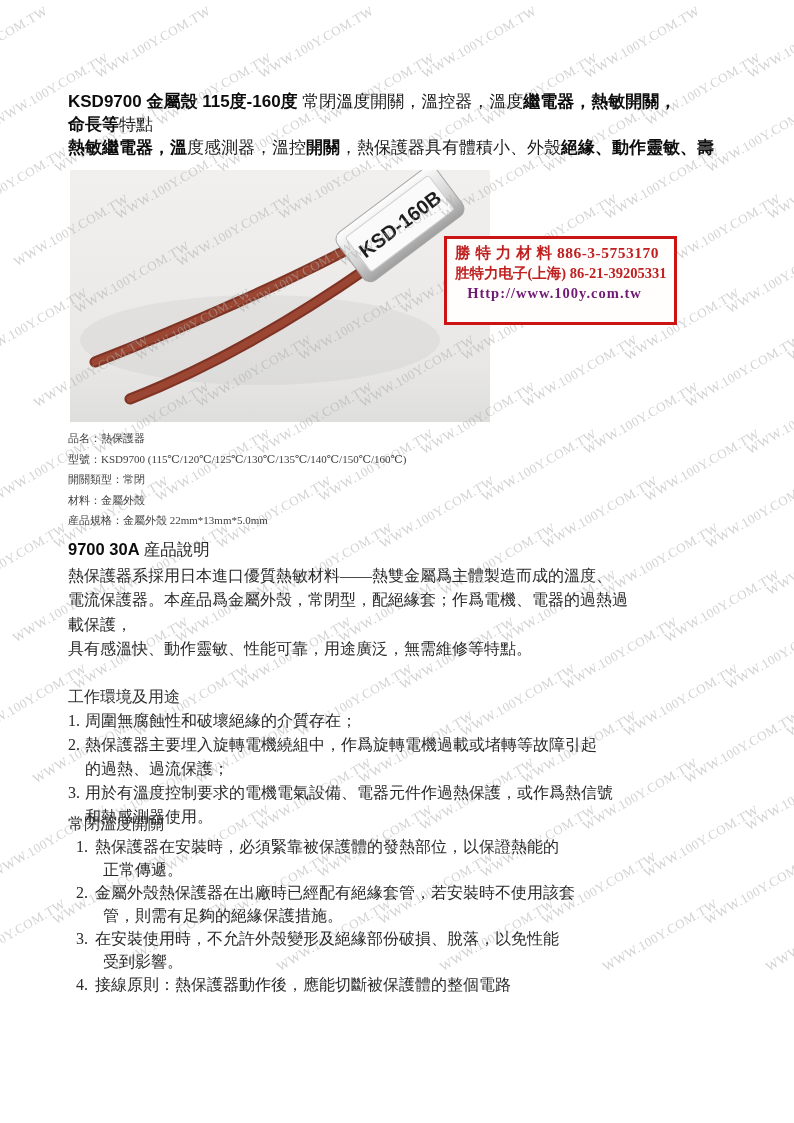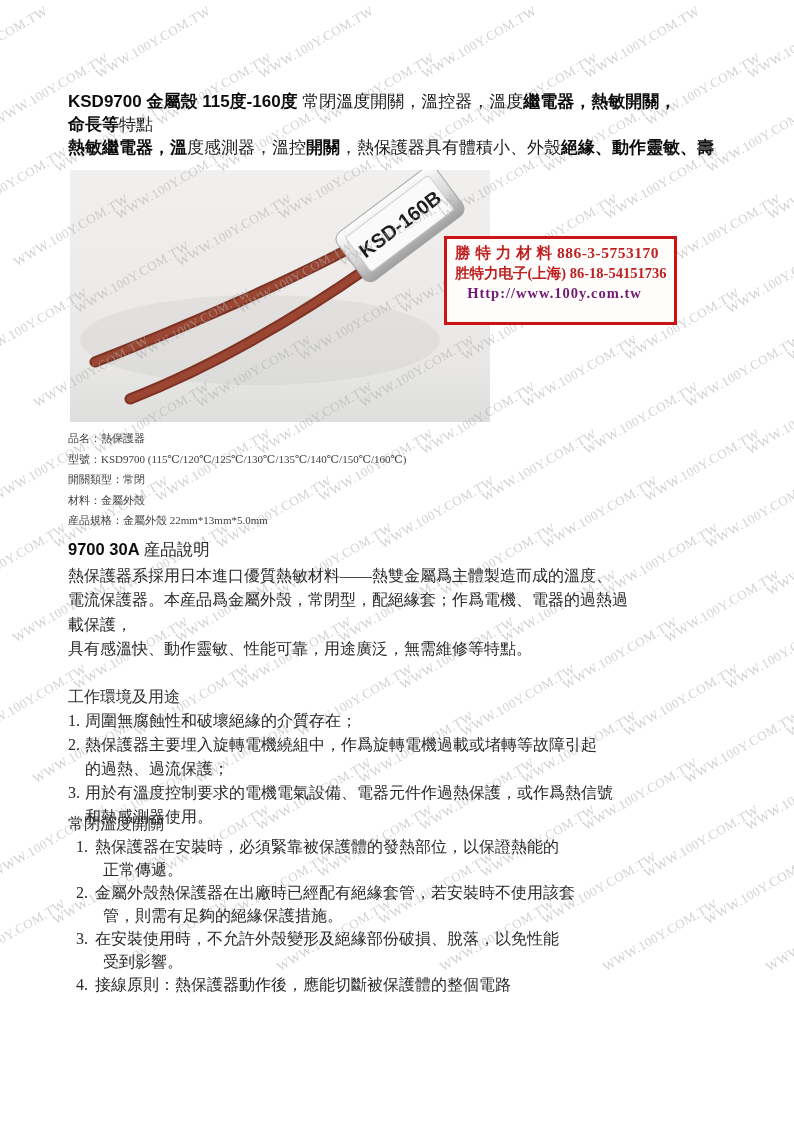--- a/index.html
+++ b/index.html
@@ -189,21 +189,21 @@
   </div>
 
   <div class="title">
       <div class="title-line"><span class="seg-b">KSD9700 金屬殼 115度-160度 </span><span class="seg-r">常閉溫度開關，溫控器，溫度</span><span class="seg-b">繼電器，熱敏開關，</span></div>
       <div class="title-line"><span class="seg-b">命長等</span><span class="seg-r">特點</span></div>
       <div class="title-line"><span class="seg-b">熱敏繼電器，溫</span><span class="seg-r">度感測器，溫控</span><span class="seg-b">開關</span><span class="seg-r">，熱保護器具有體積小、外殼</span><span class="seg-b">絕緣、動作靈敏、壽</span></div>
     </div>
 
   <div class="contact">
     <div class="c1">勝 特 力 材 料 886-3-5753170</div>
-    <div class="c2">胜特力电子(上海) 86-18-54151736</div>
+    <div class="c2">胜特力电子(上海) 86-21-39205331</div>
     <div class="c4">Http://www.100y.com.tw</div>
   </div>
 
   <div class="specs">
       <div class="spec-line">品名：熱保護器</div>
       <div class="spec-line">型號：KSD9700 (115℃/120℃/125℃/130℃/135℃/140℃/150℃/160℃)</div>
       <div class="spec-line">開關類型：常閉</div>
       <div class="spec-line">材料：金屬外殼</div>
       <div class="spec-line">産品規格：金屬外殼 22mm*13mm*5.0mm</div>
     </div>

